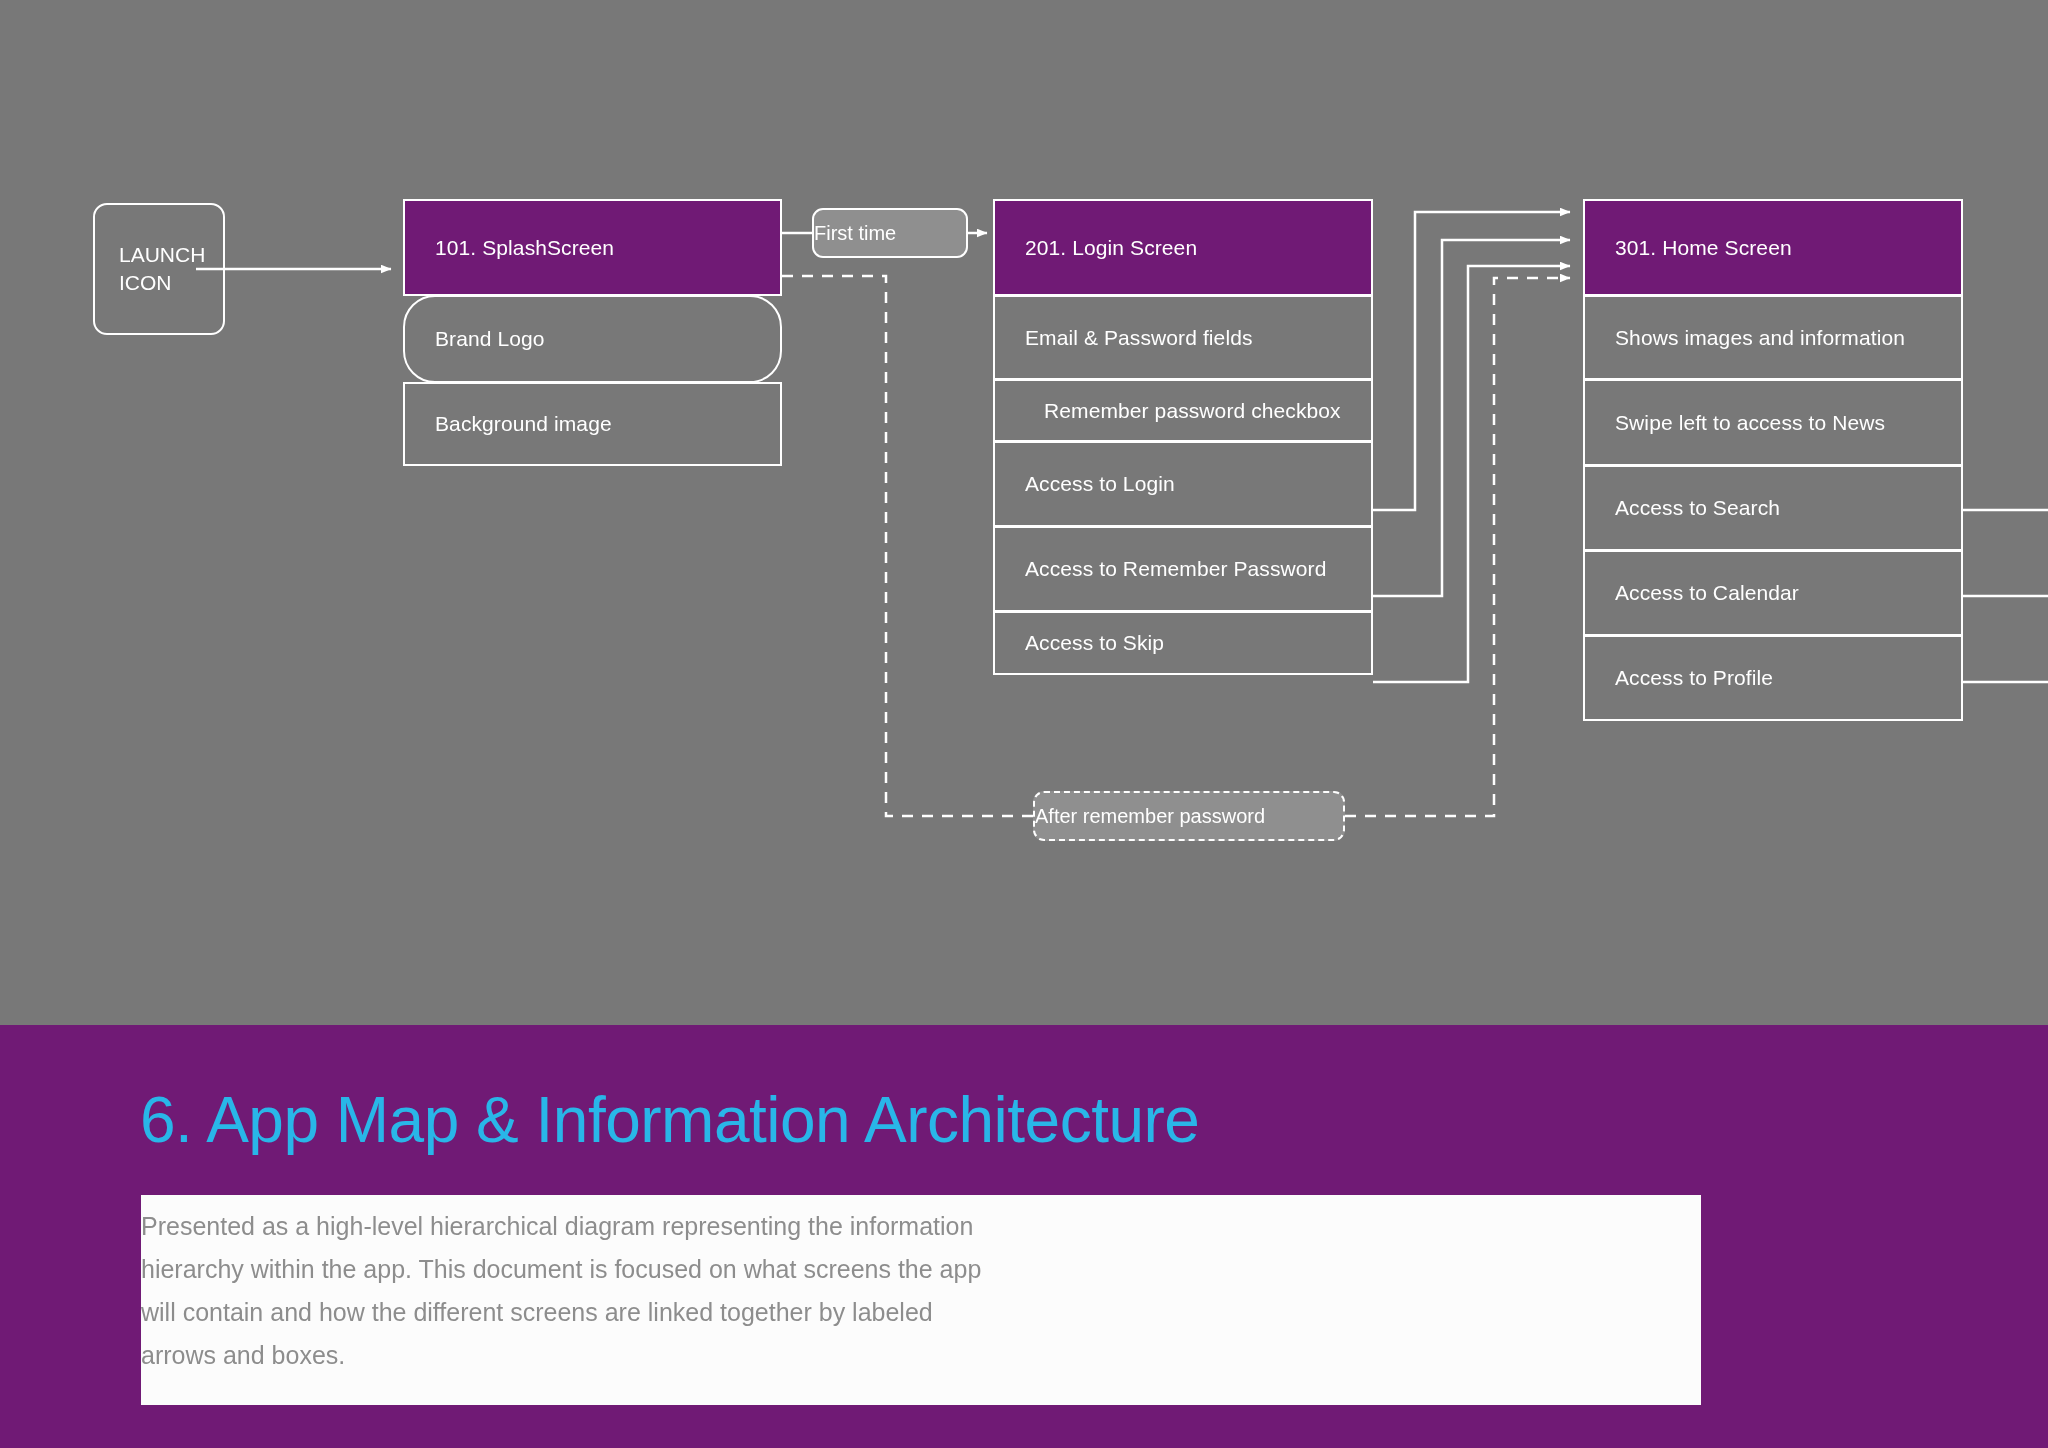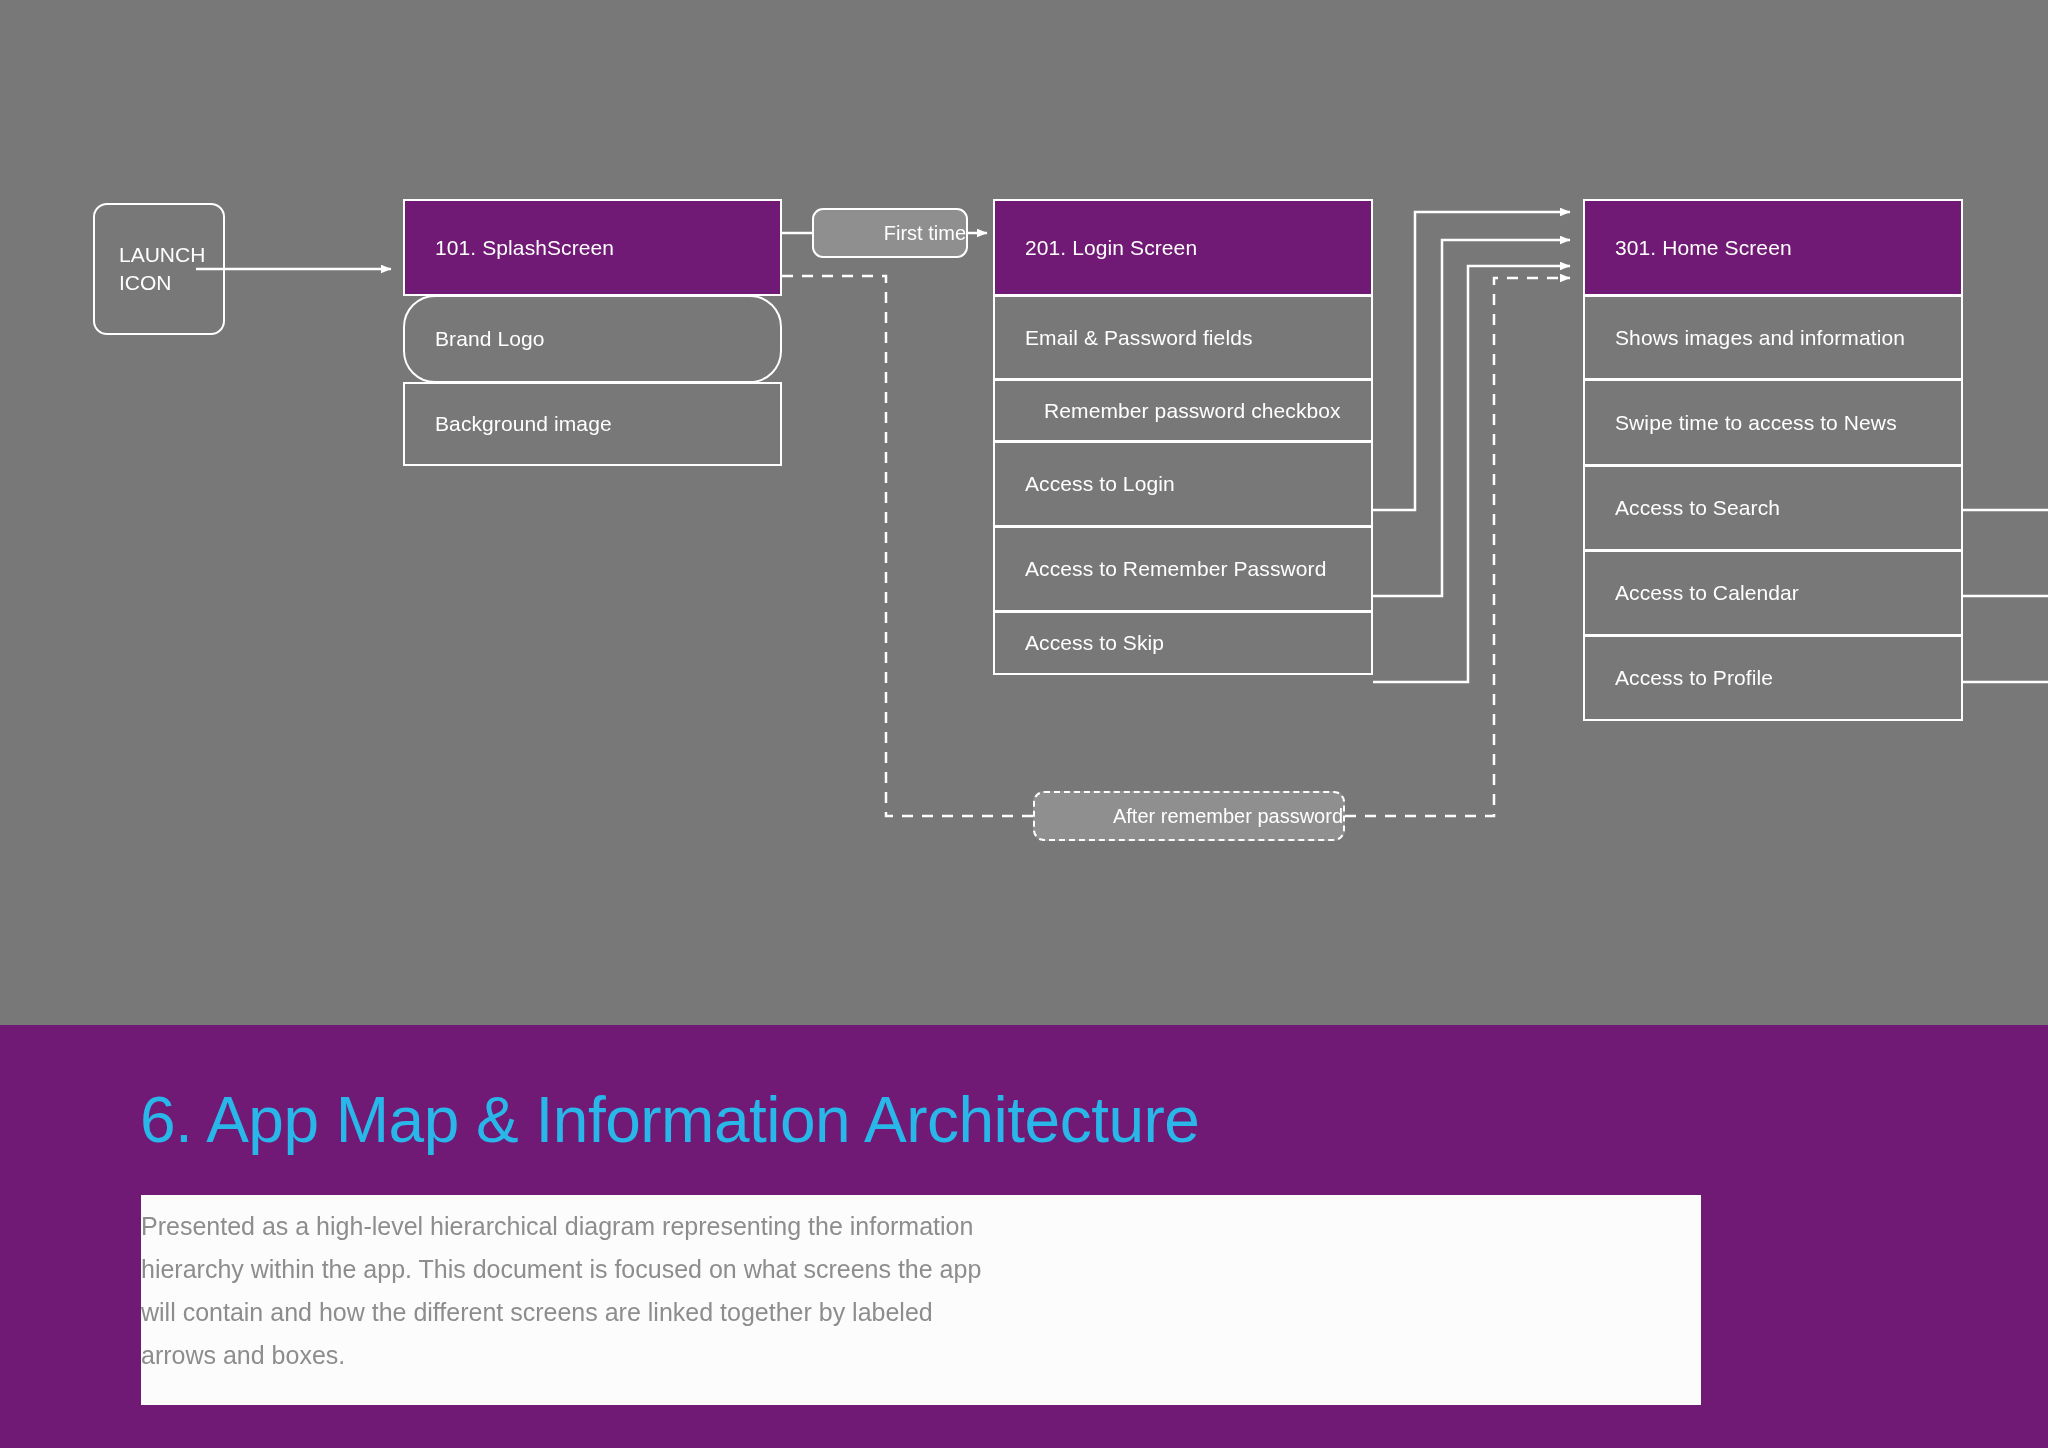--- a/index.html
+++ b/index.html
@@ -82,21 +82,21 @@
   }
 
   
   .edge-label {
     position: absolute;
     box-sizing: border-box;
     color: #ffffff;
     font-size: 20px;
     display: flex;
     align-items: center;
-    justify-content: flex-end;
+    justify-content: flex-start;
     text-align: center;
     border-radius: 11px;
   }
   #label-first-time {
     left: 812px;
     top: 208px;
     width: 156px;
     height: 50px;
     background: #8f8f8f;
     border: 2px solid #ffffff;
@@ -245,21 +245,21 @@
     </div>
 
     <div class="screen-card" id="card-home" style="left:1583px; top:199px; width:380px;">
       <div class="card-row header-row" style="height:97px;">
         <span class="row-label">301. Home Screen</span>
       </div>
       <div class="card-row" style="height:85px;">
         <span class="row-label">Shows images and information</span>
       </div>
       <div class="card-row" style="height:87px;">
-        <span class="row-label">Swipe time to access to News</span>
+        <span class="row-label">Swipe left to access to News</span>
       </div>
       <div class="card-row" style="height:86px;">
         <span class="row-label">Access to Search</span>
       </div>
       <div class="card-row" style="height:86px;">
         <span class="row-label">Access to Calendar</span>
       </div>
       <div class="card-row" style="height:86px;">
         <span class="row-label">Access to Profile</span>
       </div>

